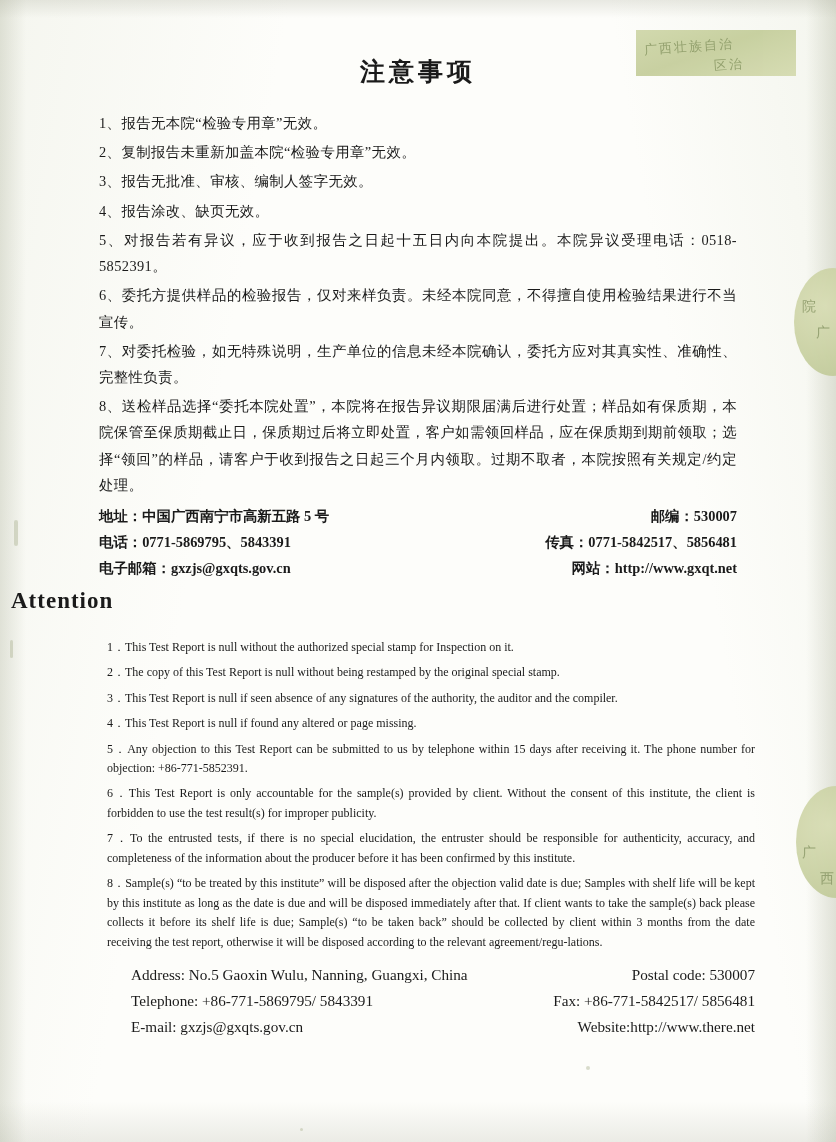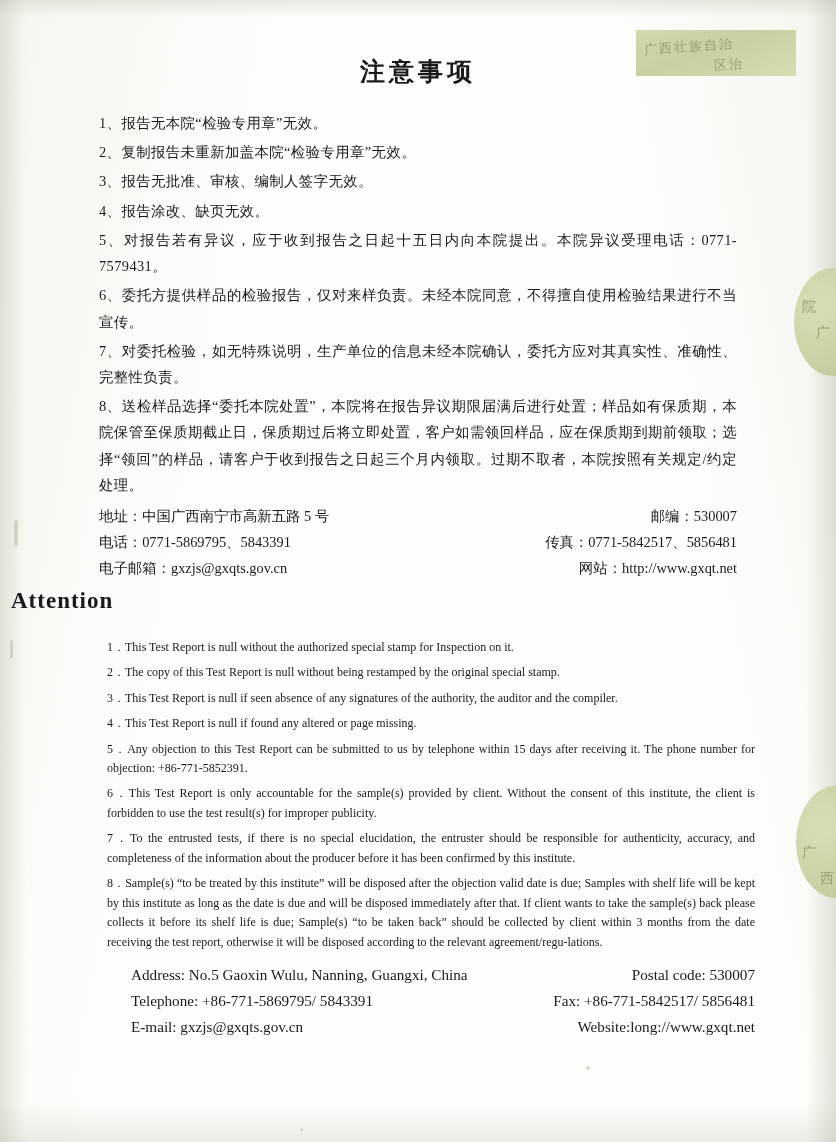--- a/index.html
+++ b/index.html
@@ -134,20 +134,21 @@
     letter-spacing: 0.4px;
   }
   .cn-contact {
     margin: 6px 88px 0 88px;
     font-size: 14.4px;
     line-height: 1.8;
     font-family: "Liberation Serif", serif;
   }
   .cn-contact .row {
     display: flex;
+    font-weight: bold;
   }
   .cn-contact .col-l { width: 410px; }
   .cn-contact .col-r { flex: 1; text-align: right; }
 
   .title-en {
     font-family: "Liberation Serif", serif;
     font-weight: bold;
     font-size: 23px;
     letter-spacing: 1px;
     margin-top: 6px;
@@ -204,21 +205,21 @@
 
   <div class="content">
 
     <div class="title-cn">注意事项</div>
 
     <div class="cn-block">
       <p>1、报告无本院“检验专用章”无效。</p>
       <p>2、复制报告未重新加盖本院“检验专用章”无效。</p>
       <p>3、报告无批准、审核、编制人签字无效。</p>
       <p>4、报告涂改、缺页无效。</p>
-      <p>5、对报告若有异议，应于收到报告之日起十五日内向本院提出。本院异议受理电话：0771-7579431。</p>
+      <p>5、对报告若有异议，应于收到报告之日起十五日内向本院提出。本院异议受理电话：0518-5852391。</p>
       <p>6、委托方提供样品的检验报告，仅对来样负责。未经本院同意，不得擅自使用检验结果进行不当宣传。</p>
       <p>7、对委托检验，如无特殊说明，生产单位的信息未经本院确认，委托方应对其真实性、准确性、完整性负责。</p>
       <p>8、送检样品选择“委托本院处置”，本院将在报告异议期限届满后进行处置；样品如有保质期，本院保管至保质期截止日，保质期过后将立即处置，客户如需领回样品，应在保质期到期前领取；选择“领回”的样品，请客户于收到报告之日起三个月内领取。过期不取者，本院按照有关规定/约定处理。</p>
     </div>
 
     <div class="cn-contact">
       <div class="row">
         <div class="col-l">
           <span>地址：</span><span>中国广西南宁市高新五路 5 号</span>
         </div>
@@ -261,18 +262,18 @@
       <div class="row">
         <div class="col-l">Address: No.5 Gaoxin Wulu, Nanning, Guangxi, China</div>
         <div class="col-r">Postal code: 530007</div>
       </div>
       <div class="row">
         <div class="col-l">Telephone: +86-771-5869795/ 5843391</div>
         <div class="col-r">Fax: +86-771-5842517/ 5856481</div>
       </div>
       <div class="row">
         <div class="col-l">E-mail: gxzjs@gxqts.gov.cn</div>
-        <div class="col-r">Website:long://www.gxqt.net</div>
+        <div class="col-r">Website:http://www.there.net</div>
       </div>
     </div>
 
   </div>
 </div>
 
 </body></html>

